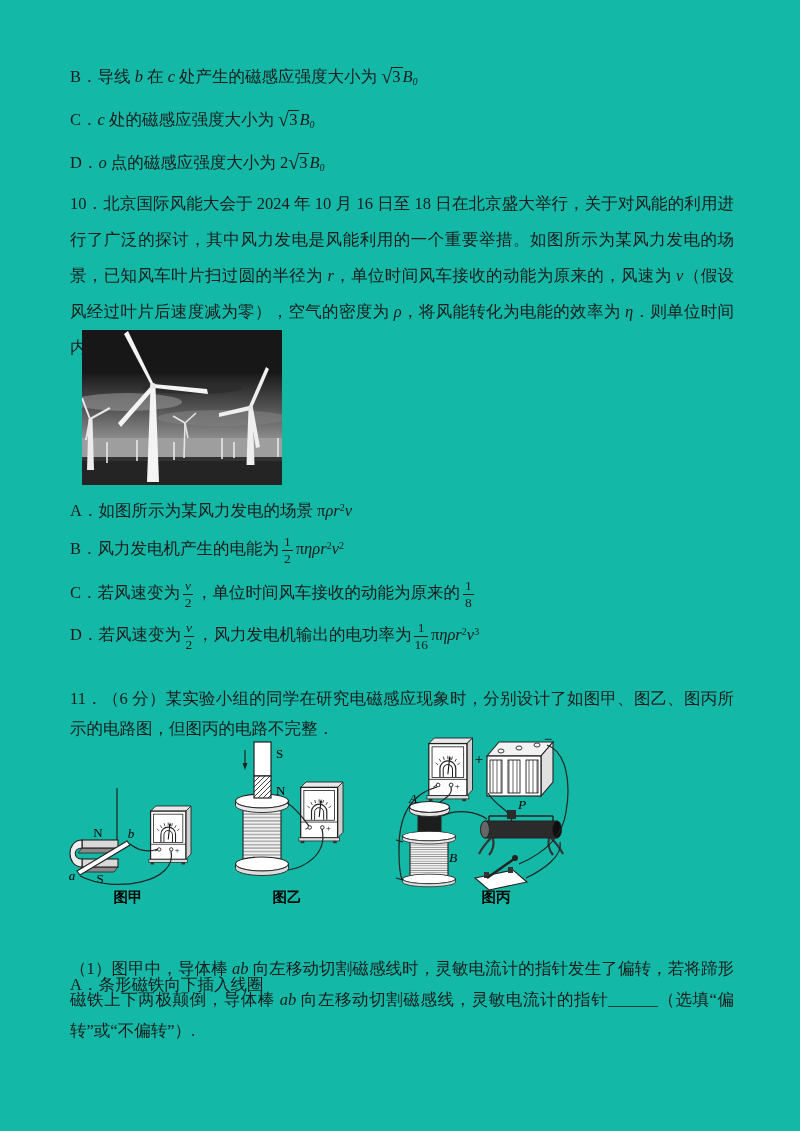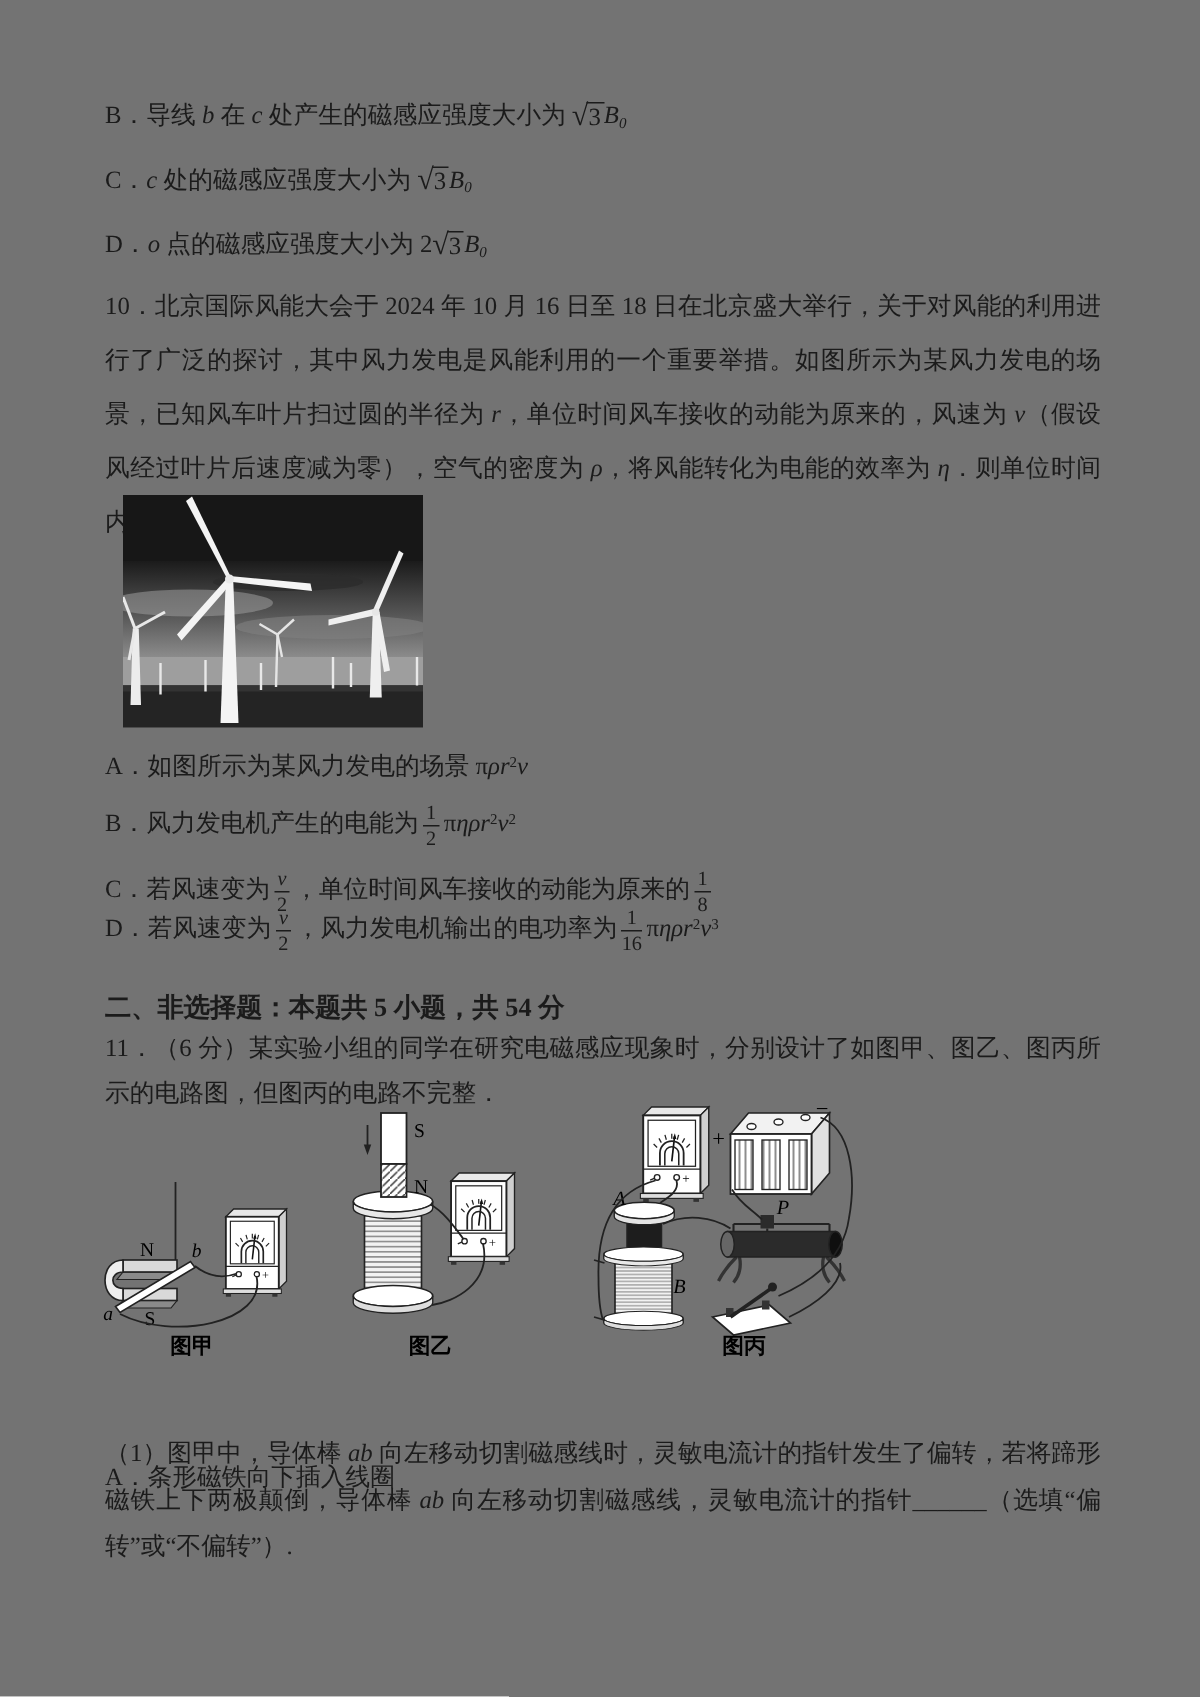--- a/index.html
+++ b/index.html
@@ -1,18 +1,18 @@
 <!DOCTYPE html>
 <html><head>
 <meta charset="utf-8">
 <title>Physics Exam Page</title>
 <style>
   html,body { margin:0; padding:0; background:#ffffff; }
   #page {
-    position:relative; width:800px; height:1131px; background:#737373;
+    position:relative; width:800px; height:1131px; background:#14b8a6;
     font-family:"Liberation Serif","DejaVu Serif",serif;
     color:#1b1b1b; font-size:16.5px; overflow:hidden;
   }
   .line { position:absolute; left:70px; width:664px; line-height:30px; text-align:justify; }
   .i { font-style:italic; }
   sup { font-size:10px; vertical-align:5px; line-height:0; }
   sub { font-size:10px; vertical-align:-3px; line-height:0; font-style:italic; }
   .frac { display:inline-flex; flex-direction:column; text-align:center;
           font-size:13.5px; line-height:1.18; vertical-align:middle; margin:0 3px; }
   .frac .num { border-bottom:1.2px solid #1b1b1b; padding:0 2px; display:block; }
@@ -105,29 +105,28 @@
         <span class="num">1</span>
         <span class="den">2</span>
       </span><span>π</span><span class="i">ηρr</span><sup>2</sup><span class="i">v</span><sup>2</sup></div>
   <div class="line" style="top:578px"><span>C．若风速变为</span><span class="frac">
         <span class="num it">v</span>
         <span class="den">2</span>
       </span><span>，单位时间风车接收的动能为原来的</span><span class="frac">
         <span class="num">1</span>
         <span class="den">8</span>
       </span></div>
-  <div class="line" style="top:604px"><span>D．若风速变为</span><span class="frac">
+  <div class="line" style="top:620px"><span>D．若风速变为</span><span class="frac">
         <span class="num it">v</span>
         <span class="den">2</span>
       </span><span>，风力发电机输出的电功率为</span><span class="frac">
         <span class="num">1</span>
         <span class="den">16</span>
       </span><span>π</span><span class="i">ηρr</span><sup>2</sup><span class="i">v</span><sup>3</sup></div>
 
-  <div class="line sec-header" style="top:656px">二、非选择题：本题共 5 小题，共 54 分</div>
 
   <div class="line" style="top:684px">11．（6 分）某实验小组的同学在研究电磁感应现象时，分别设计了如图甲、图乙、图丙所示的电路图，但图丙的电路不完整．</div>
 
   <svg class="figs" viewBox="0 0 600 172" width="600" height="172">
     <defs>
       <pattern id="coilp" width="6" height="3.4" patternUnits="userSpaceOnUse">
         <rect width="6" height="3.4" fill="#f2f2f2"></rect>
         <line x1="0" y1="1.7" x2="6" y2="1.7" stroke="#777" stroke-width="0.9"></line>
       </pattern>
       <pattern id="diagp" width="5" height="5" patternUnits="userSpaceOnUse">

